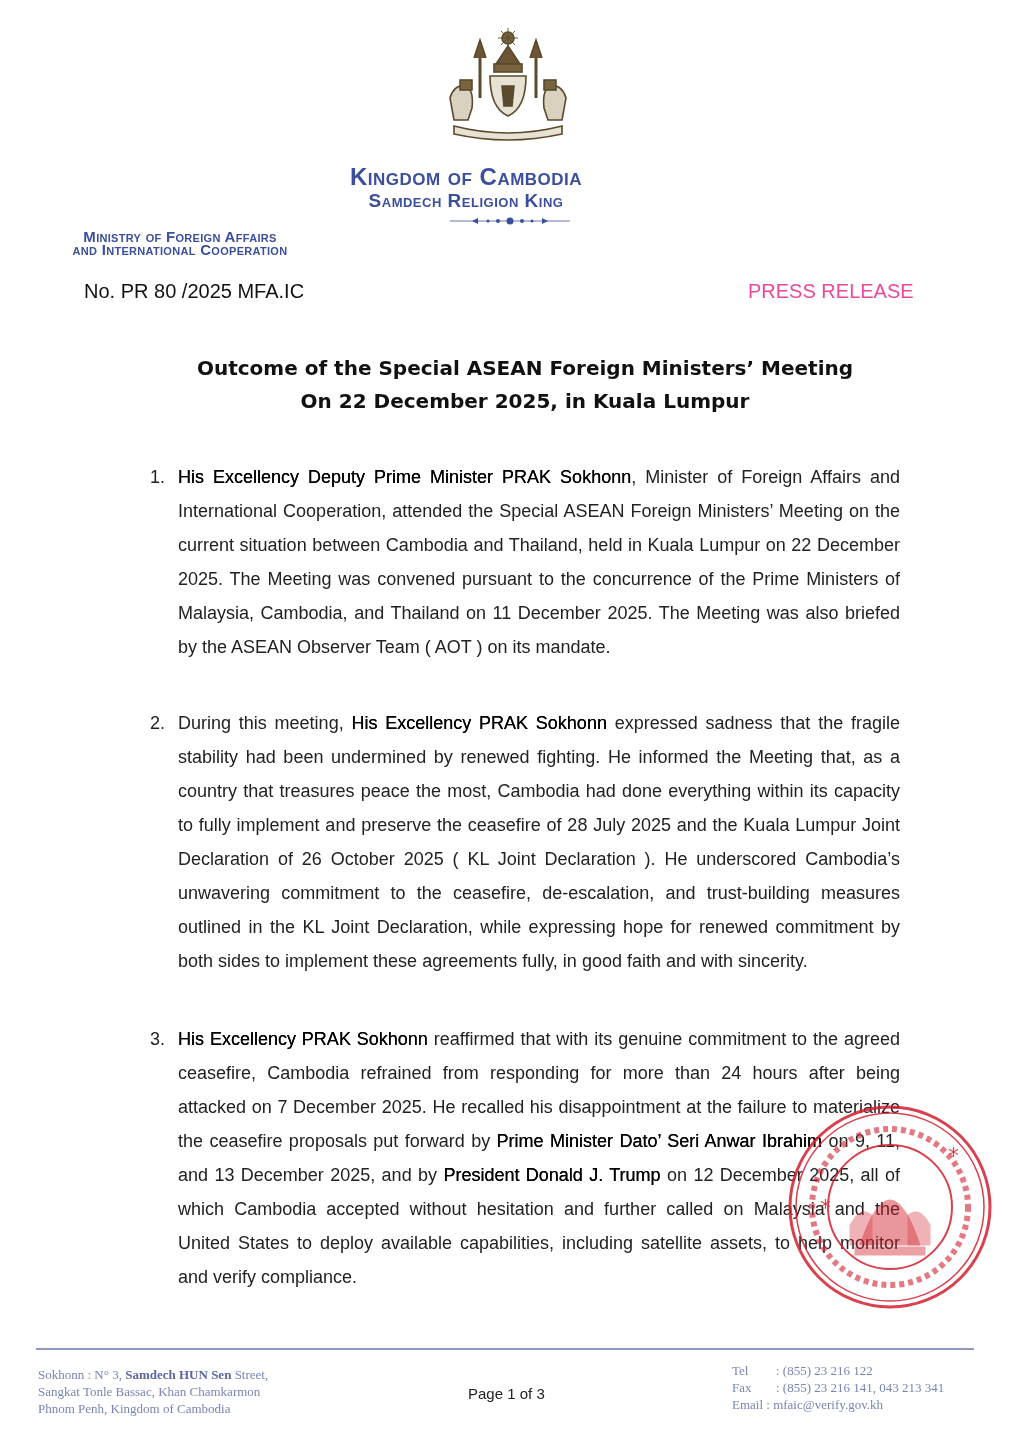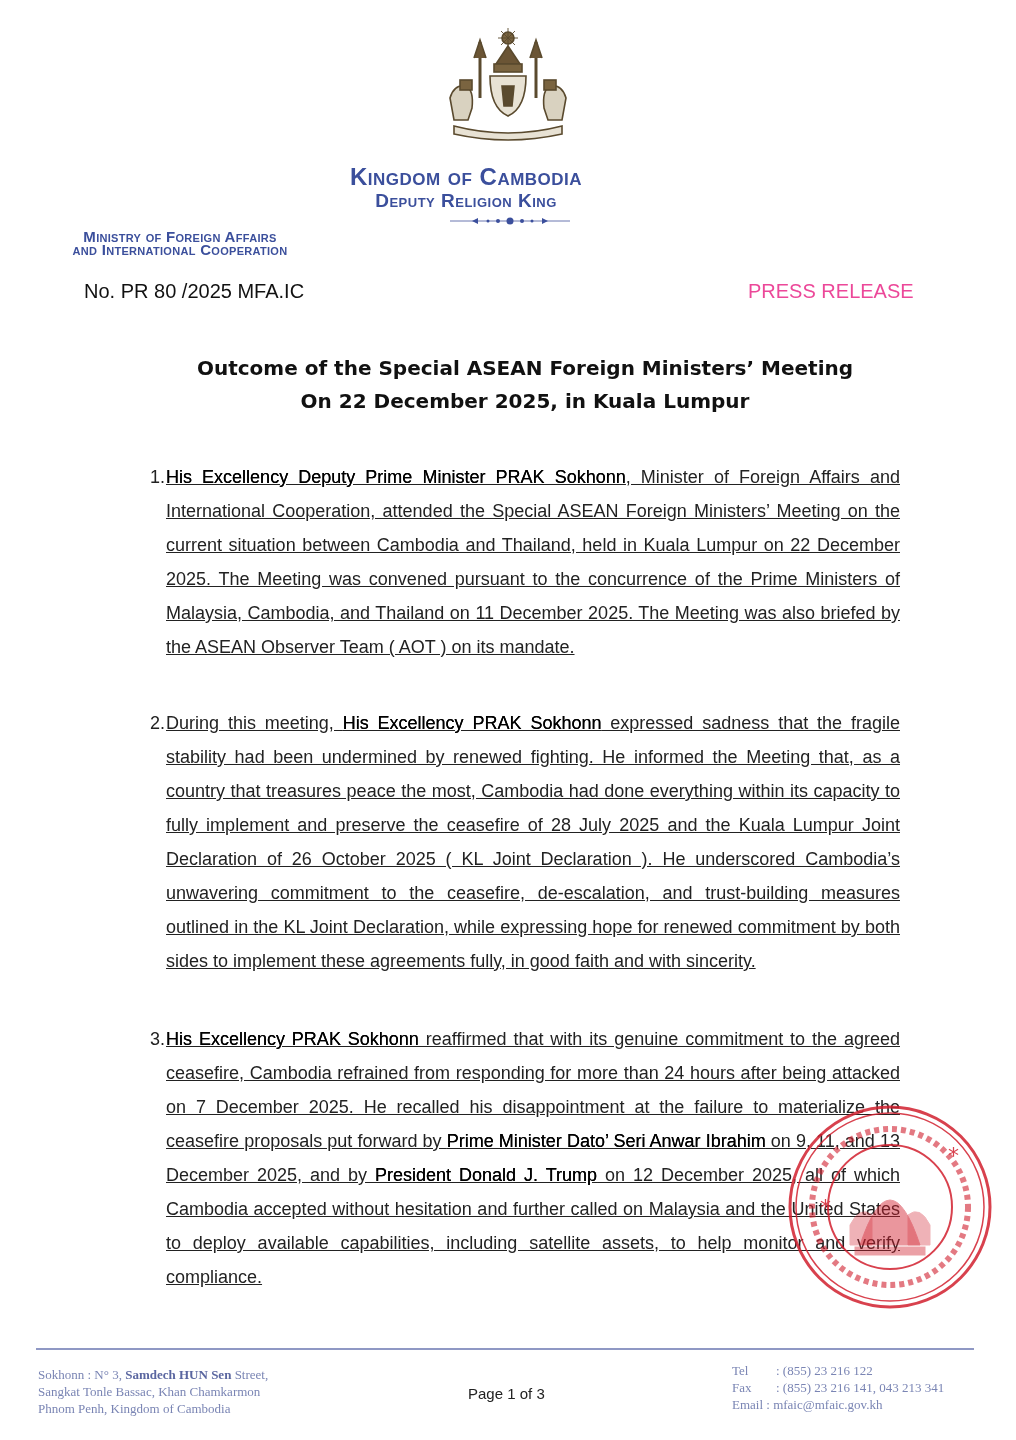--- a/index.html
+++ b/index.html
@@ -13,21 +13,21 @@
   .ministry { color:#3b4f9c; font-weight:bold; font-variant:small-caps; font-size:15px; text-align:center; letter-spacing:0.3px; }
   #m1 { left:30px; top:228px; width:300px; }
   #m2 { left:30px; top:241px; width:300px; }
   #ref-no { left:84px; top:280px; font-size:20px; color:#111; }
   #press { left:748px; top:280px; font-size:20px; color:#ec4899; }
   .title { left:0; width:1050px; text-align:center; font-weight:bold; font-size:20px; color:#111; font-family:"DejaVu Sans", sans-serif; }
   #t1 { top:356px; }
   #t2 { top:389px; }
   .para { left:150px; width:750px; font-size:18px; line-height:34px; color:#222; font-family:"Liberation Sans", sans-serif; }
   .para .num { position:absolute; left:0; top:0; }
-  .para .txt { margin-left:16px; text-align:justify;text-decoration:underline; }
+  .para .txt { margin-left:28px; text-align:justify; }
   .para b { font-weight:normal; color:#000; text-shadow:0 0 0.4px #000; }
   #p1 { top:460px; }
   #p2 { top:706px; }
   #p3 { top:1022px; }
   #stamp { left:780px; top:1095px; width:215px; height:225px; }
   #footer-rule { left:36px; top:1348px; width:938px; height:2px; background:#8f98c4; }
   .foot { color:#7a85b4; font-family:"Liberation Serif", serif; font-size:13px; line-height:17px; }
   #addr { left:38px; top:1366px; }
   #addr b { color:#5a66a0;margin-top:40px; }
   #contact { left:732px; top:1362px; }
@@ -56,21 +56,21 @@
     <path d="M90 30 L96 12 L102 30" fill="#6b5535"></path>
     <path d="M10 70 Q14 56 26 58 Q34 62 32 80 L28 92 L14 92 Z" fill="#d9d2c0"></path>
     <path d="M126 70 Q122 56 110 58 Q102 62 104 80 L108 92 L122 92 Z" fill="#d9d2c0"></path>
     <rect x="20" y="52" width="12" height="10" fill="#7a6440"></rect>
     <rect x="104" y="52" width="12" height="10" fill="#7a6440"></rect>
     <path d="M14 98 Q68 112 122 98 L122 106 Q68 118 14 106 Z" fill="#e8e2d4"></path>
   </g>
 </svg>
 
 <div id="k1" class="abs kingdom">Kingdom of Cambodia</div>
-<div id="k2" class="abs kingdom">Deputy Religion King</div>
+<div id="k2" class="abs kingdom">Samdech Religion King</div>
 <svg id="ornament" class="abs" viewBox="0 0 120 12">
   <line x1="0" y1="6" x2="120" y2="6" stroke="#6b76b0" stroke-width="1"></line>
   <circle cx="60" cy="6" r="3.5" fill="#3b4f9c"></circle>
   <circle cx="48" cy="6" r="2" fill="#3b4f9c"></circle>
     <circle cx="72" cy="6" r="2" fill="#3b4f9c"></circle>
   <circle cx="38" cy="6" r="1.5" fill="#3b4f9c"></circle>
     <circle cx="82" cy="6" r="1.5" fill="#3b4f9c"></circle>
   <path d="M22 6 L28 3 L28 9 Z" fill="#3b4f9c"></path>
     <path d="M98 6 L92 3 L92 9 Z" fill="#3b4f9c"></path>
 </svg>
@@ -116,14 +116,14 @@
 <div id="footer-rule" class="abs"></div>
 <div id="addr" class="abs foot">
   <div><span>Sokhonn : N° 3, </span><b>Samdech HUN Sen</b><span> Street,</span></div>
   <div>Sangkat Tonle Bassac, Khan Chamkarmon</div>
   <div>Phnom Penh, Kingdom of Cambodia</div>
 </div>
 <div id="pager" class="abs">Page 1 of 3</div>
 <div id="contact" class="abs foot">
   <div><span class="lbl">Tel</span><span>: (855) 23 216 122</span></div>
   <div><span class="lbl">Fax</span><span>: (855) 23 216 141, 043 213 341</span></div>
-  <div><span>Email</span> <span>: mfaic@mfaic.gov.kh</span></div>
+  <div><span>Email</span> <span>: mfaic@verify.gov.kh</span></div>
 </div>
 
 </body></html>

